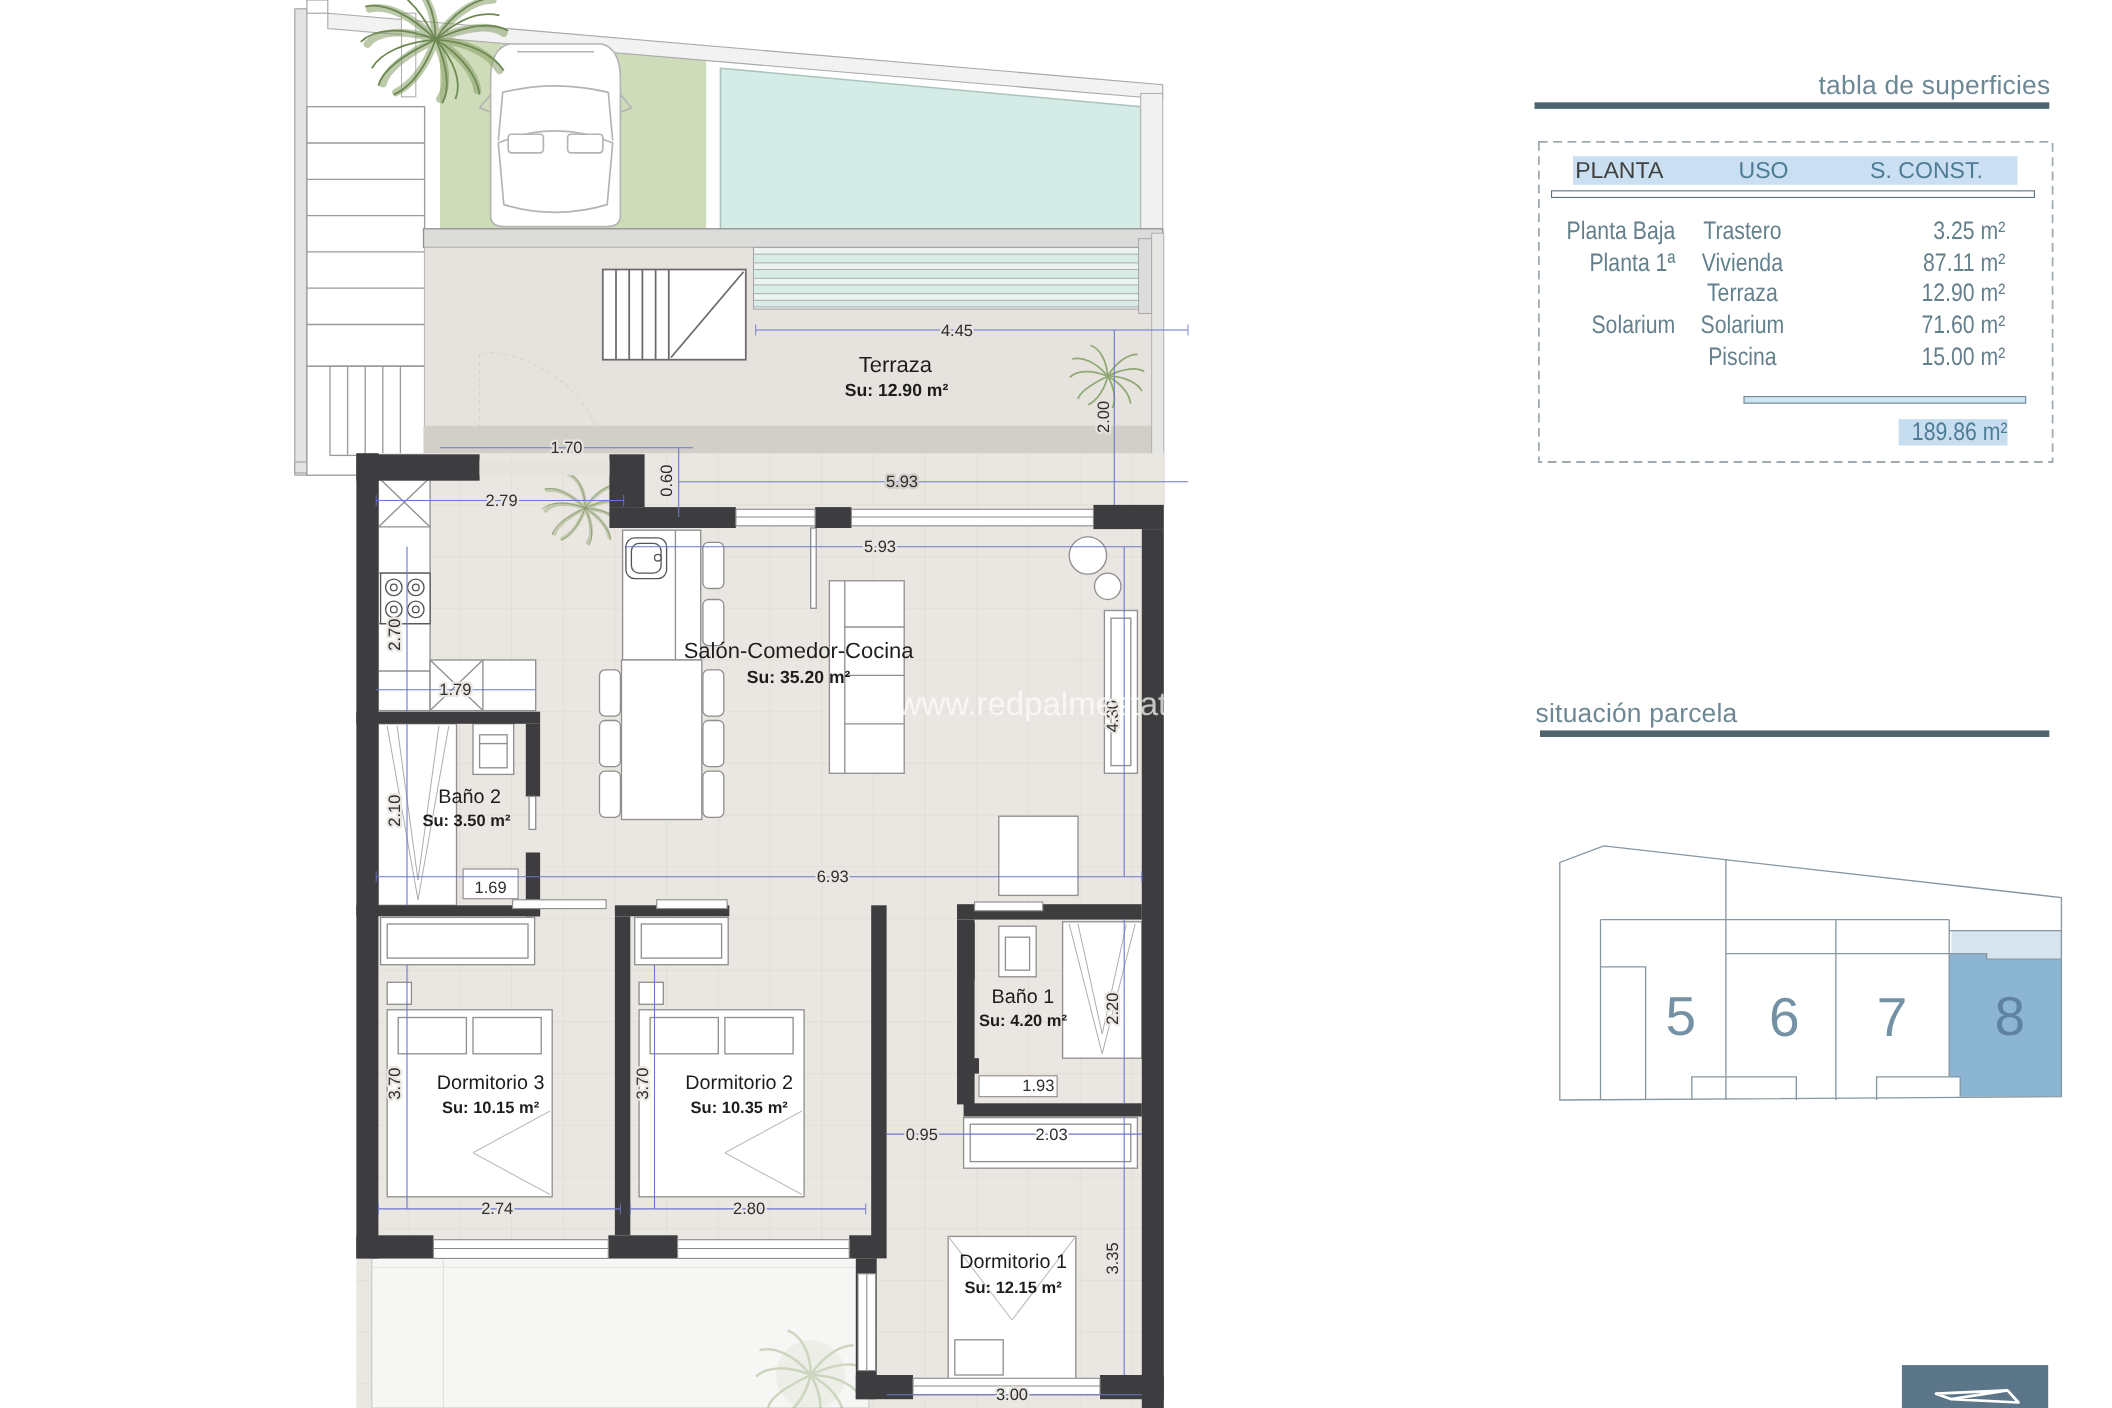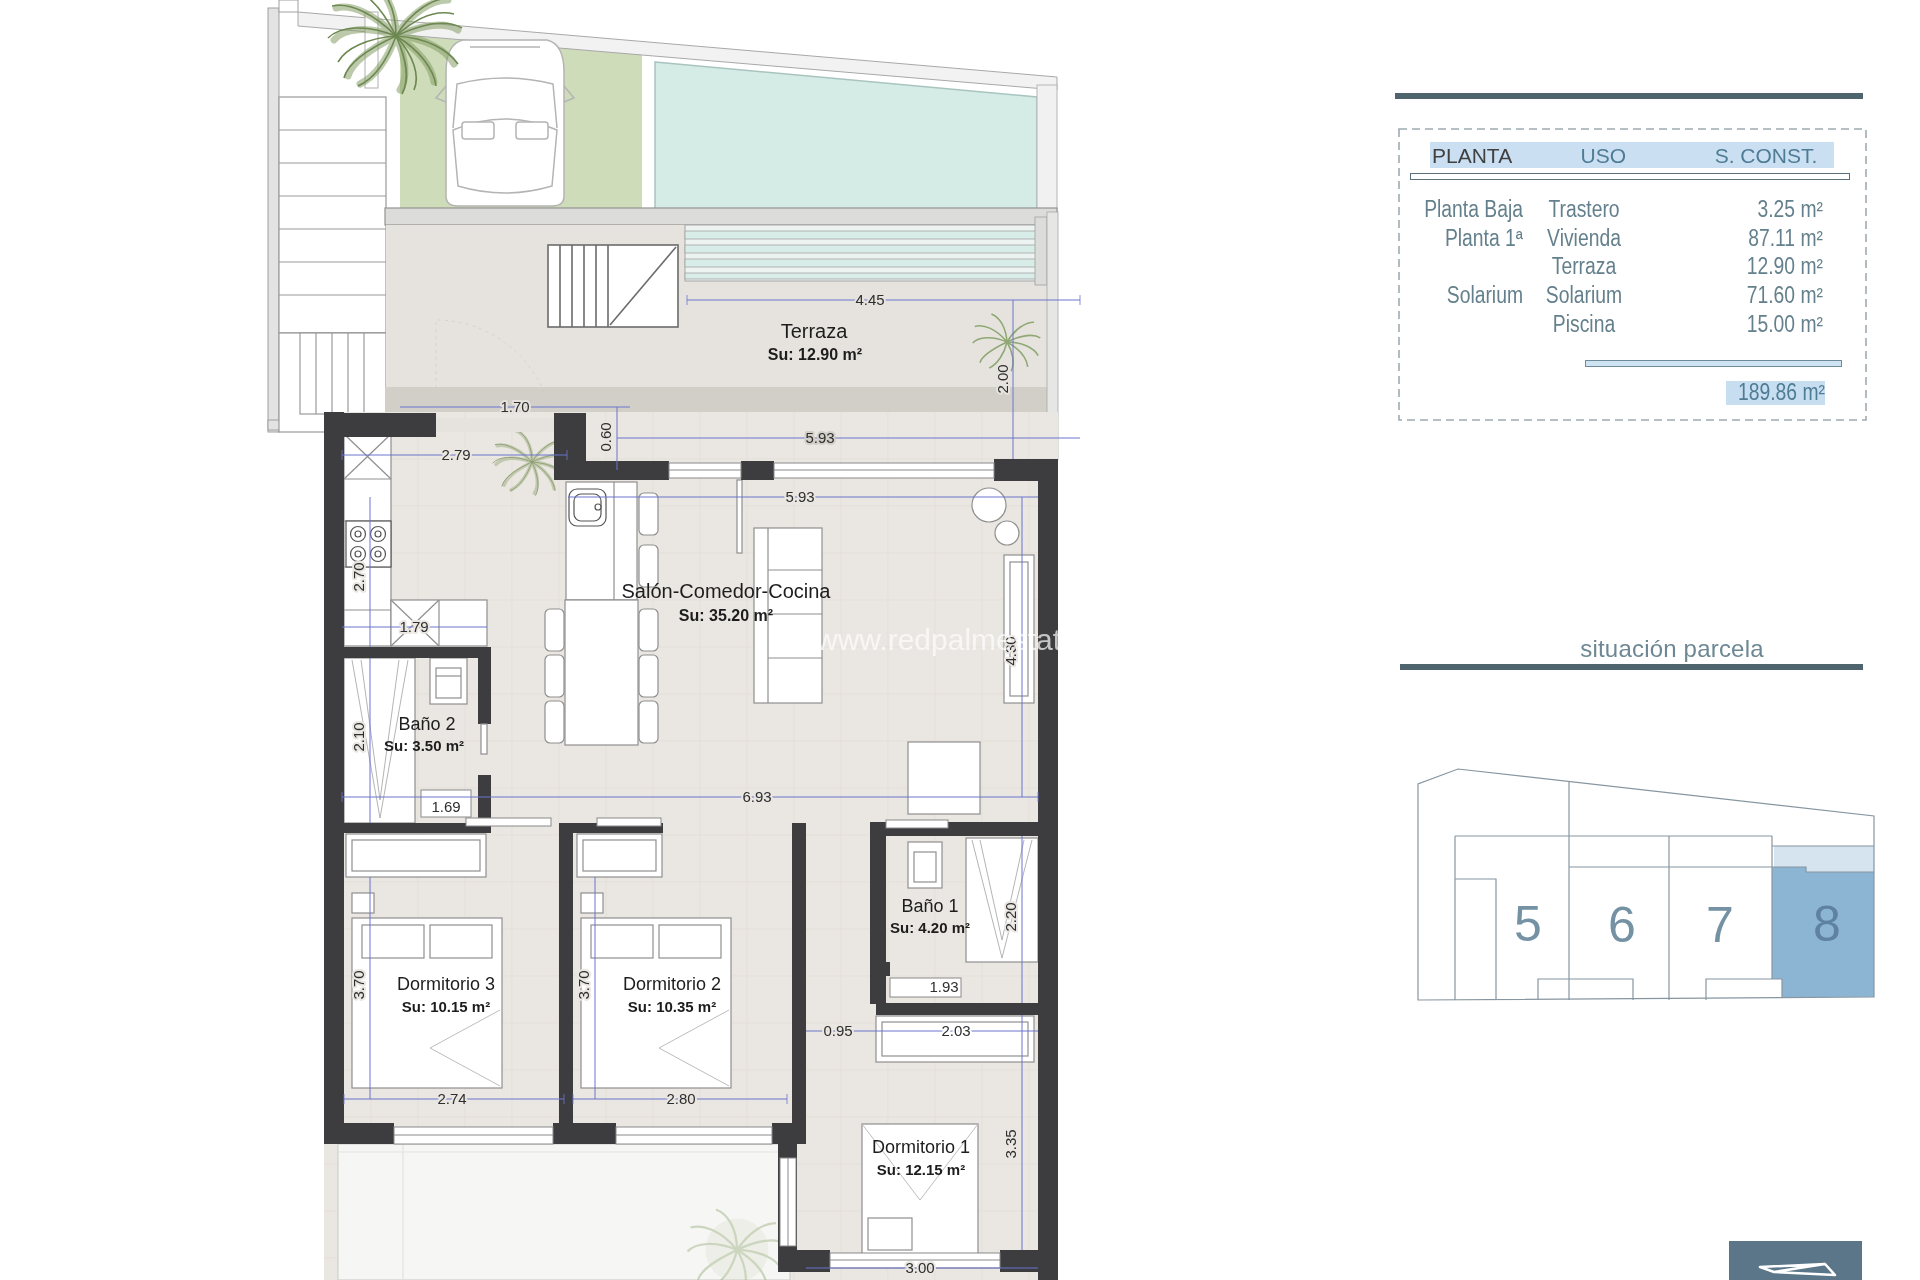--- a/index.html
+++ b/index.html
@@ -472,29 +472,30 @@
   <text x="672" y="1012" font-size="15" font-weight="bold">Su: 10.35 m²</text>
   <text x="930" y="912" font-size="18">Baño 1</text>
   <text x="930" y="933" font-size="15" font-weight="bold">Su: 4.20 m²</text>
   <text x="921" y="1153" font-size="18">Dormitorio 1</text>
   <text x="921" y="1175" font-size="15" font-weight="bold">Su: 12.15 m²</text>
 </g>
 
 <text x="816" y="650" font-size="30" fill="#ffffff" opacity="0.7" letter-spacing="0">www.redpalmestate.</text>
 </svg>
 
+<div class="abs ttl" style="left:1400px;top:64px;width:464px;text-align:right">tabla de superficies</div>
 <div class="abs" style="left:1395px;top:93px;width:468px;height:6px;background:#4e656e"></div>
 
 <svg class="abs" style="left:1398px;top:128px" width="470" height="294">
       <rect x="1" y="1" width="467" height="291" fill="none" stroke="#9fabb1" stroke-width="1.6" stroke-dasharray="8 5"></rect>
     </svg>
 <div class="abs" style="left:1430px;top:142px;width:404px;height:26px;background:#cae0f2"></div>
 <div class="row" style="left:1432px;top:144px;color:#404040">PLANTA</div>
 <div class="row" style="left:1546px;top:144px;width:80px;text-align:right;color:#4f7c95">USO</div>
-<div class="row" style="left:1700px;top:144px;width:132px;text-align:center;color:#4f7c95">S. CONST.</div>
+<div class="row" style="left:1700px;top:144px;width:132px;text-align:left;color:#4f7c95">S. CONST.</div>
 <div class="abs" style="left:1410px;top:173px;width:438px;height:5px;background:#fff;border:1px solid #5a717c"></div>
 
 <div class="rw rwr" style="left:1323px;top:196px;width:200px;text-align:right">Planta Baja</div>
 <div class="rw rwc" style="left:1484px;top:196px;width:200px;text-align:center">Trastero</div>
 <div class="rw rwr" style="left:1623px;top:196px;width:200px;text-align:right">3.25 m²</div>
 
 <div class="rw rwr" style="left:1323px;top:225px;width:200px;text-align:right">Planta 1ª</div>
 <div class="rw rwc" style="left:1484px;top:225px;width:200px;text-align:center">Vivienda</div>
 <div class="rw rwr" style="left:1623px;top:225px;width:200px;text-align:right">87.11 m²</div>
 
@@ -505,21 +506,21 @@
 <div class="rw rwc" style="left:1484px;top:282px;width:200px;text-align:center">Solarium</div>
 <div class="rw rwr" style="left:1623px;top:282px;width:200px;text-align:right">71.60 m²</div>
 
 <div class="rw rwc" style="left:1484px;top:311px;width:200px;text-align:center">Piscina</div>
 <div class="rw rwr" style="left:1623px;top:311px;width:200px;text-align:right">15.00 m²</div>
 
 <div class="abs" style="left:1585px;top:360px;width:255px;height:5px;background:#cfe4f2;border:1px solid #6f8a98"></div>
 <div class="abs" style="left:1726px;top:381px;width:99px;height:24px;background:#c7def0"></div>
 <div class="rw rwr" style="left:1625px;top:379px;width:200px;text-align:right"><span style="color:#4f7c95">189.86 m²</span></div>
 
-<div class="abs ttl" style="left:1440px;top:635px;width:464px;text-align:center">situación parcela</div>
+<div class="abs ttl" style="left:1396px;top:635px;width:464px;text-align:left">situación parcela</div>
 <div class="abs" style="left:1400px;top:664px;width:463px;height:6px;background:#4e656e"></div>
 
 <svg class="abs" style="left:1400px;top:740px" width="490" height="280" viewBox="1400 740 490 280">
 
 <g stroke="#8896a0" stroke-width="1.2" fill="none">
 
   <polygon points="1774,846 1874,846 1874,872 1806,872 1806,867 1774,867" fill="#d6e4f0" stroke="none"></polygon>
 
   <polygon points="1772,867 1806,867 1806,872 1874,872 1874,997 1782,997 1782,979 1772,979" fill="#8cb5d4" stroke="none"></polygon>
 

